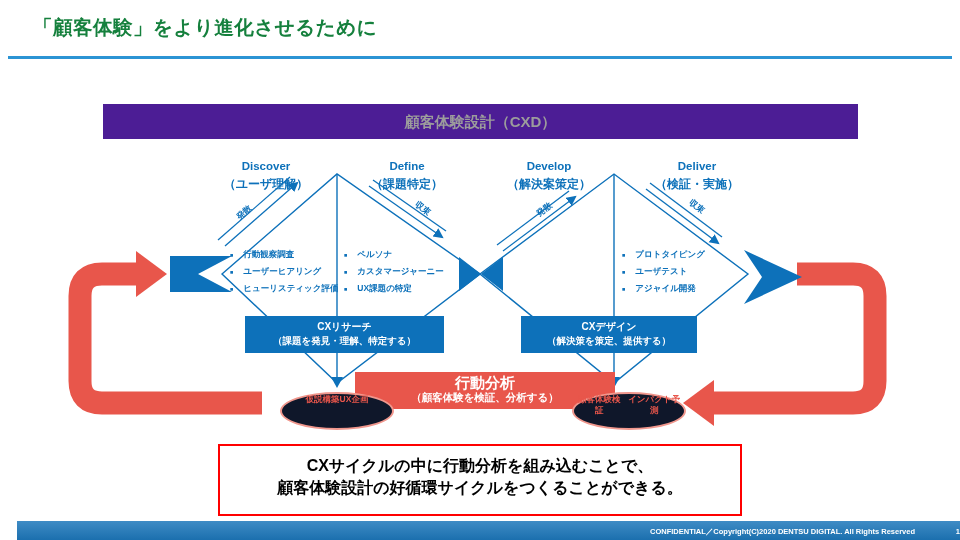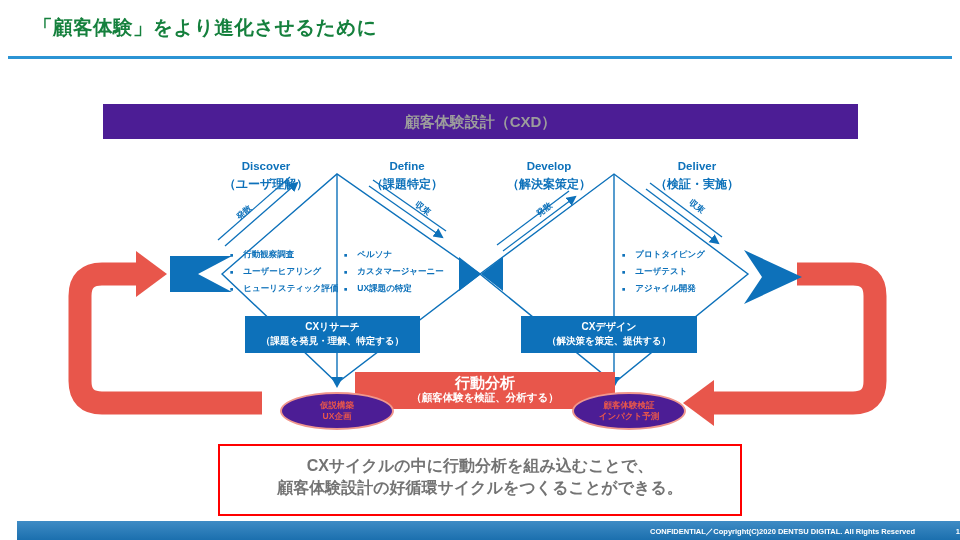--- a/index.html
+++ b/index.html
@@ -56,30 +56,30 @@
   .red-box {
     background:#e8564b; color:#ffffff; text-align:center;
     padding-top:3px; box-sizing:border-box;
   }
   .red-box .t { font-size:15px;   font-weight:bold; line-height:15px; }
   .red-box .s { font-size:10.5px; font-weight:bold; line-height:15px; }
 
   
   .pink-ellipse {
     width:114px; height:38px; border-radius:50%;
-    background:#4c1d95; border:2px solid #f0978d; box-sizing:border-box;
+    background:#0f172a; border:2px solid #f0978d; box-sizing:border-box;
     color:#e8564b; font-size:8.5px; font-weight:bold; text-align:center;
-    display:flex; flex-direction:column; justify-content:center; line-height:11px;
+    display:flex; flex-direction:row; justify-content:center; line-height:11px;
   }
 
   
   .callout {
     left:218px; top:444px; width:524px; height:72px;
     border:2.5px solid #ff0000; box-sizing:border-box;
-    color:#737373; font-size:16px; font-weight:bold; text-align:center;
+    color:#000000; font-size:16px; font-weight:bold; text-align:center;
     padding-top:9px; line-height:22px;
   }
 
   
   .footer {
     left:17px; top:521px; width:960px; height:19px;
     background:linear-gradient(180deg,#3f8cc5 0%,#1b6fae 100%);
     color:#ffffff; font-size:7.5px; font-weight:bold;
   }
   .footer .copy { position:absolute; right:62px; top:6px; white-space:nowrap; }
@@ -183,21 +183,21 @@
     <li>ペルソナ</li>
     <li>カスタマージャーニー</li>
     <li>UX課題の特定</li>
   </ul>
   <ul class="blist" style="left:622px; top:246px;">
     <li>プロトタイピング</li>
     <li>ユーザテスト</li>
     <li>アジャイル開発</li>
   </ul>
 
-  <div class="abs blue-box" style="left:245px; top:316px; width:175px; height:37px;">
+  <div class="abs blue-box" style="left:245px; top:316px; width:199px; height:37px;">
     <div class="t">CXリサーチ</div>
     <div class="s">（課題を発見・理解、特定する）</div>
   </div>
   <div class="abs blue-box" style="left:521px; top:316px; width:176px; height:37px;">
     <div class="t">CXデザイン</div>
     <div class="s">（解決策を策定、提供する）</div>
   </div>
 
   <div class="abs red-box" style="left:355px; top:372px; width:260px; height:37px;">
     <div class="t">行動分析</div>

